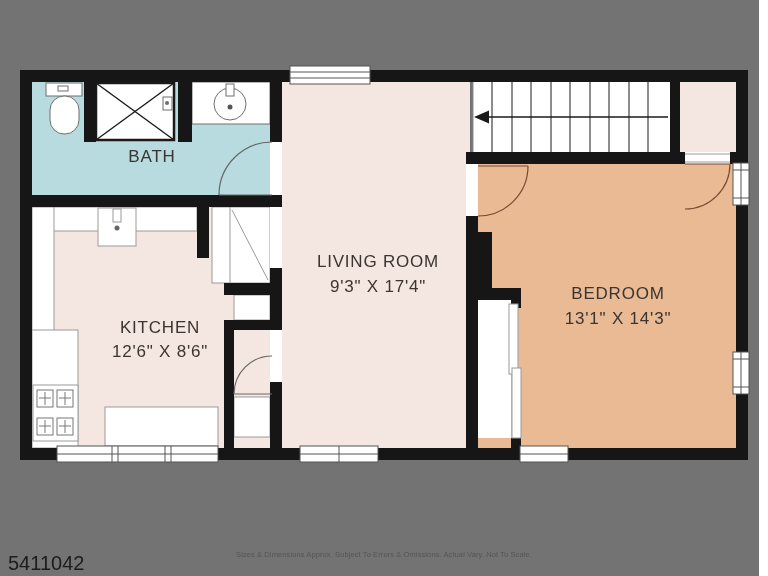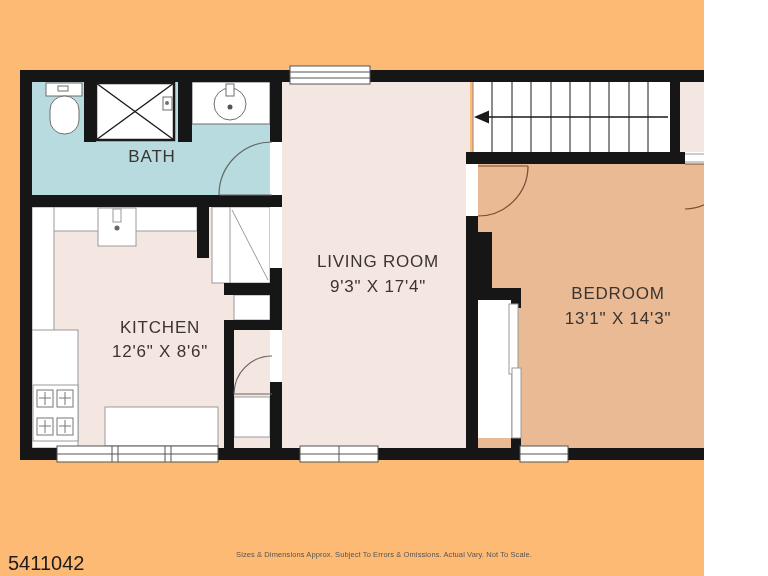--- a/index.html
+++ b/index.html
@@ -1,16 +1,16 @@
 <!DOCTYPE html>
 <html><head>
 <meta charset="utf-8">
 <style>
   html,body{margin:0;padding:0;background:#ffffff;}
-  .page{position:relative;width:704px;height:576px;background:#fdba74;overflow:hidden;
+  .page{position:relative;width:759px;height:576px;background:#737373;overflow:hidden;
         font-family:"Liberation Sans","DejaVu Sans",sans-serif;}
   svg text{font-family:"Liberation Sans","DejaVu Sans",sans-serif;}
   .wall{fill:#161616;}
   .fixture{fill:#ffffff;stroke:#6e6e6e;stroke-width:1;}
   .fixture-light{fill:#ffffff;stroke:#9a9a9a;stroke-width:1;}
   .opening{fill:#ffffff;}
   .room-label{font-size:17px;letter-spacing:0.8px;fill:#3b3430;text-anchor:middle;}
   .door-gray{fill:none;stroke:#666;stroke-width:1.2;}
   .door-brown{fill:none;stroke:#7a4a33;stroke-width:1.2;}
   .window{fill:#ffffff;stroke:#555;stroke-width:1;}

